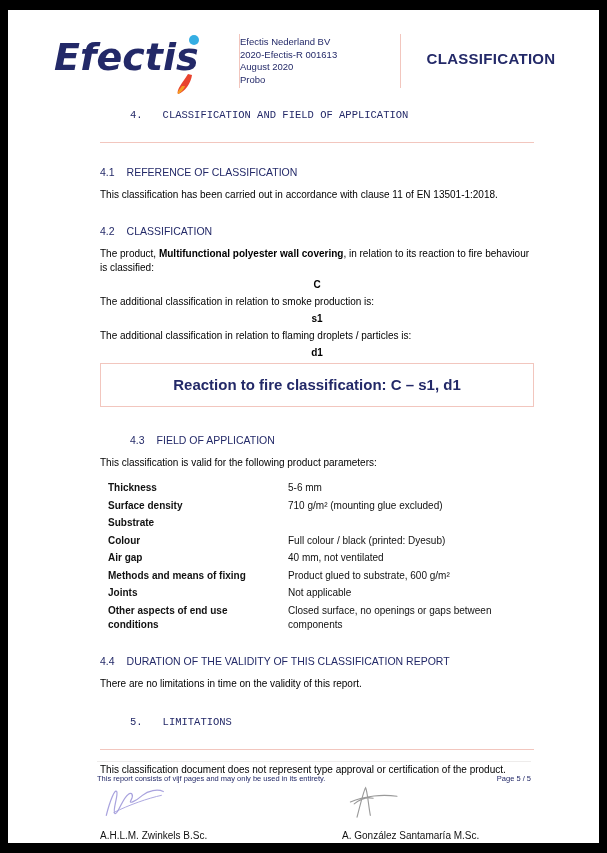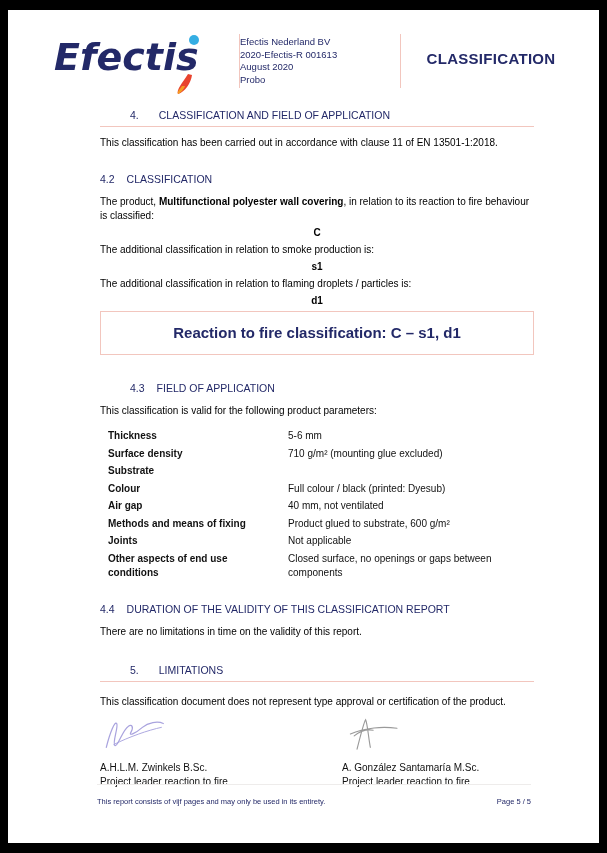--- a/index.html
+++ b/index.html
@@ -33,21 +33,21 @@
     text-align:center; font-size:15px; font-weight:bold;
     letter-spacing:0.3px; color:#232968;
   }
   
   .content {
     position:absolute; left:92px; top:98px; width:434px;
     font-size:10px; line-height:14px; color:#111;
   }
   .sec-main {
     color:#232968; border-bottom:1px solid #f2c6be;
-    padding:0 0 4px 30px; font-size:10.5px;
+    padding:0 0 20px 30px; font-size:10.5px;font-family:Liberation Mono, monospace;
   }
   .sec-main .t { margin-left:20px; }
   .sub-head { color:#232968; font-size:10.5px; margin-top:22px; }
   .sub-head .n { margin-right:12px; }
   .body-p { margin-top:9px; color:#000; }
   .class-line { text-align:center; font-weight:bold; margin:3px 0; color:#000; }
   .after-class { margin-top:2px; color:#000; }
   .result-box {
     border:1px solid #f2c6be;
     text-align:center; font-size:15px; font-weight:bold; color:#232968;
@@ -61,21 +61,21 @@
   
   .sig-row { display:flex; margin-top:6px; }
   .sig-col { width:242px; flex-shrink:0; }
   .sig-img { height:38px; }
   .sig-name { margin-top:4px; }
   .sig-role { }
   
   .sec5 { margin-top:24px; }
   
   .footer {
-    position:absolute; left:89px; top:774px; width:434px;
+    position:absolute; left:89px; top:751px; width:434px;
     border-top:1px solid #eeeceb; padding-top:12px;
     display:flex; justify-content:space-between;
     font-size:7.5px; color:#232968;
   }
 </style>
 </head>
 <body>
 
 <div class="page">
 
@@ -98,20 +98,23 @@
     <div class="head-sep2"></div>
     <div class="head-title">CLASSIFICATION</div>
   </div>
 
   <div class="content">
 
     <div class="sec-main">
       <span class="n">4.</span><span class="t">CLASSIFICATION AND FIELD OF APPLICATION</span>
     </div>
 
+    <div class="sub-head">
+      <span class="n">4.1</span><span>REFERENCE OF CLASSIFICATION</span>
+    </div>
     <div class="body-p">This classification has been carried out in accordance with clause 11 of EN 13501-1:2018.</div>
 
     <div class="sub-head">
       <span class="n">4.2</span><span>CLASSIFICATION</span>
     </div>
     <div class="body-p">
       <span>The product, </span><b>Multifunctional polyester wall covering</b><span>, in relation to its reaction to fire behaviour is classified:</span>
     </div>
     <div class="class-line">C</div>
     <div class="after-class">The additional classification in relation to smoke production is:</div>

